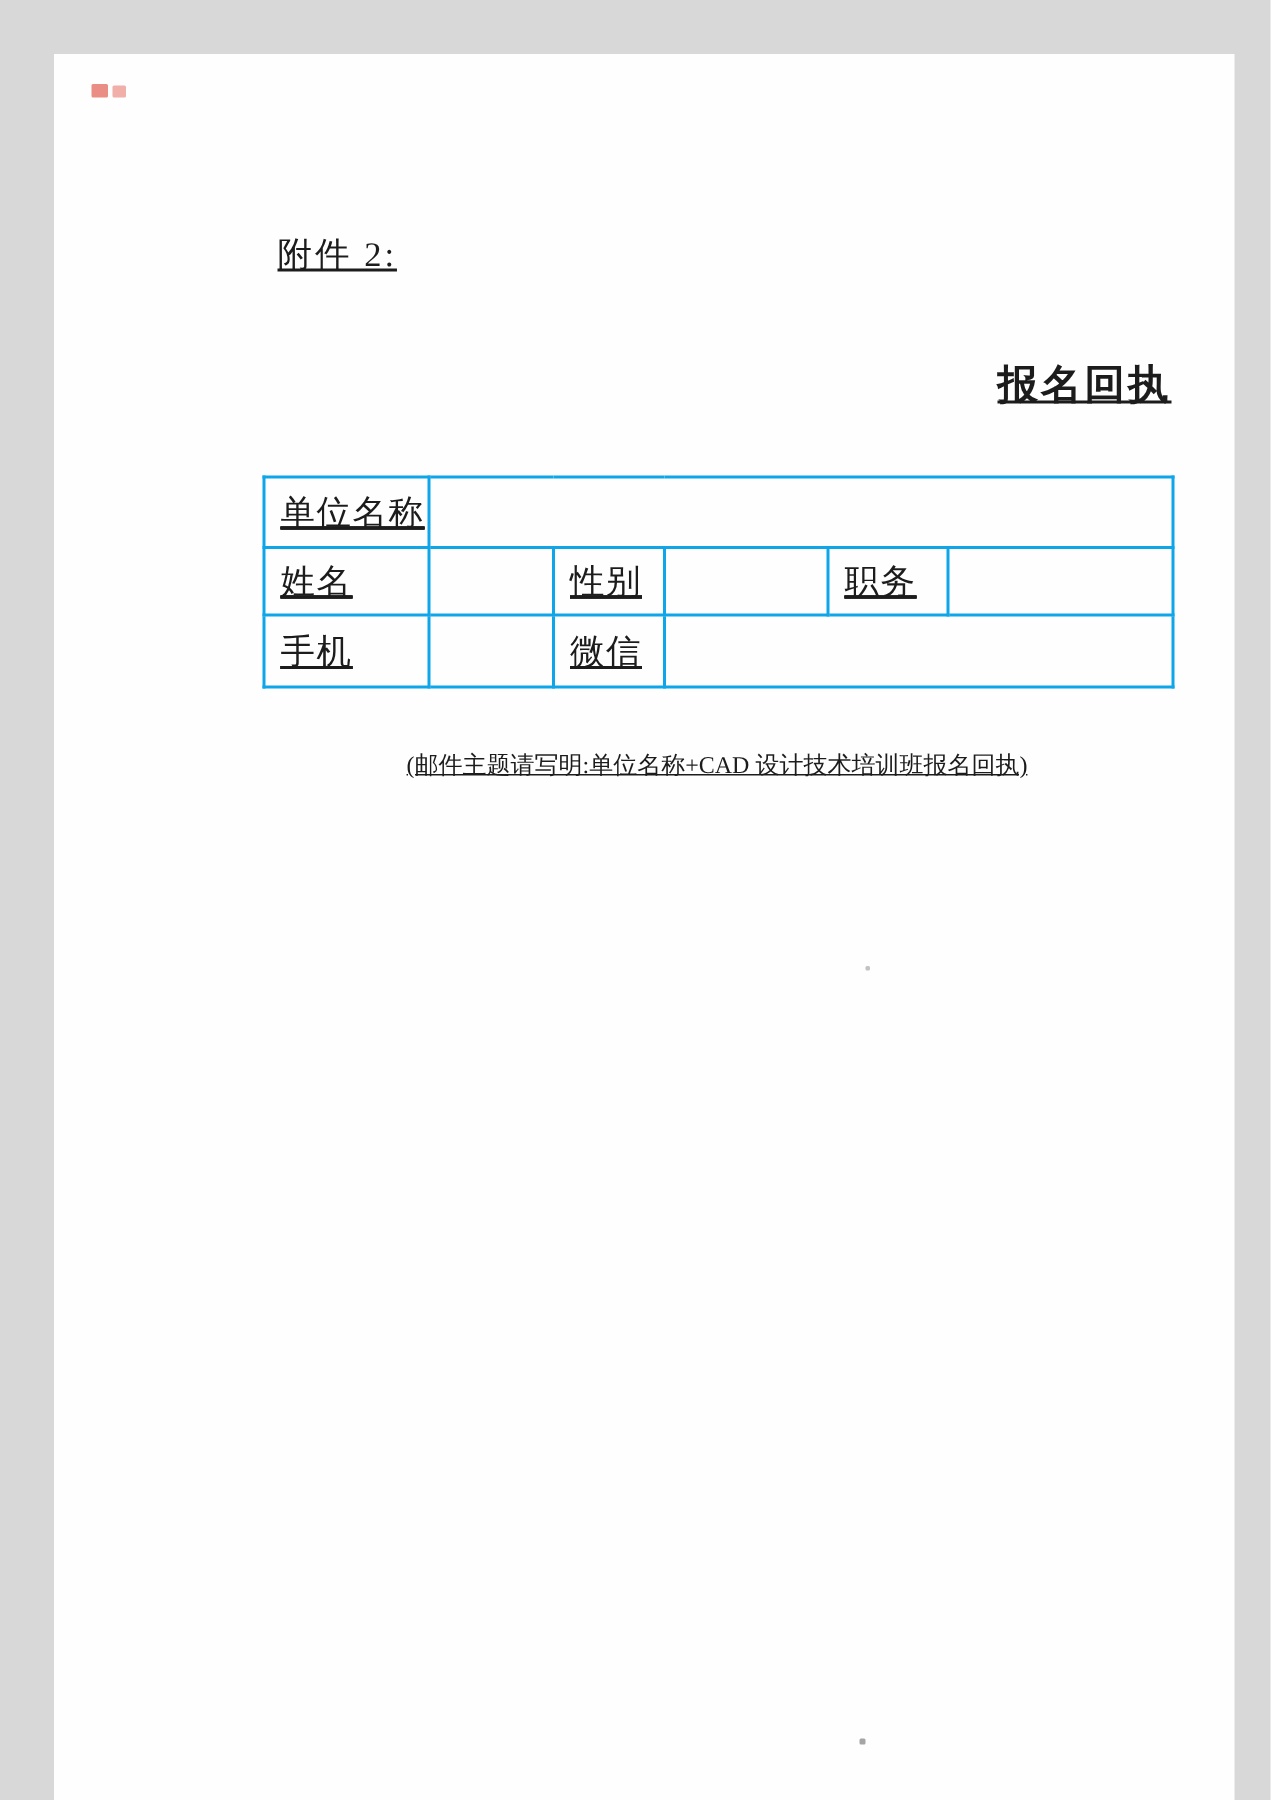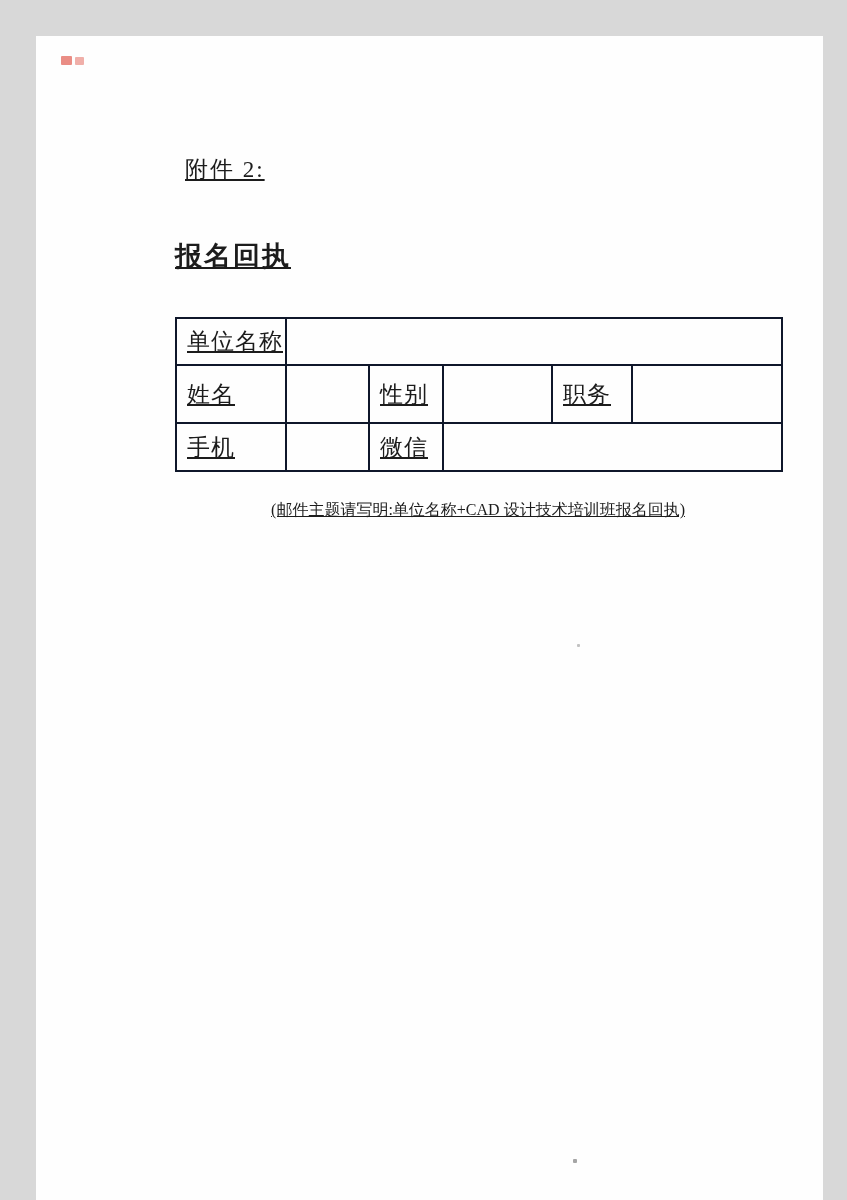--- a/index.html
+++ b/index.html
@@ -19,35 +19,35 @@
     top: 106px;
     font-size: 23px;
     letter-spacing: 2px;
     white-space: nowrap;
   }
   .doc-title {
     position: absolute;
     left: 127px;
     top: 190px;
     width: 606px;
-    text-align: left;
+    text-align: right;
     font-size: 27px;
     font-weight: bold;
     letter-spacing: 2px;
     white-space: nowrap;
   }
   .form-table {
     position: absolute;
     left: 127px;
     top: 269px;
     border-collapse: collapse;
     table-layout: fixed;
   }
   .form-table td {
-    border: 2px solid #0f172a;
+    border: 2px solid #0ea5e9;
     font-size: 23px;
     padding: 0 0 0 10px;
     vertical-align: middle;
     letter-spacing: 1px;
     overflow: hidden;
     white-space: nowrap;
   }
   .footer-note {
     position: absolute;
     left: 118px;
@@ -91,21 +91,21 @@
       <col style="width:74px">
       <col style="width:109px">
       <col style="width:80px">
       <col style="width:150px">
     </colgroup>
     <tbody>
       <tr style="height:47px">
         <td>单位名称</td>
         <td colspan="5"></td>
       </tr>
-      <tr style="height:58px">
+      <tr style="height:45px">
         <td>姓名</td>
         <td></td>
         <td>性别</td>
         <td></td>
         <td>职务</td>
         <td></td>
       </tr>
       <tr style="height:48px">
         <td>手机</td>
         <td></td>

